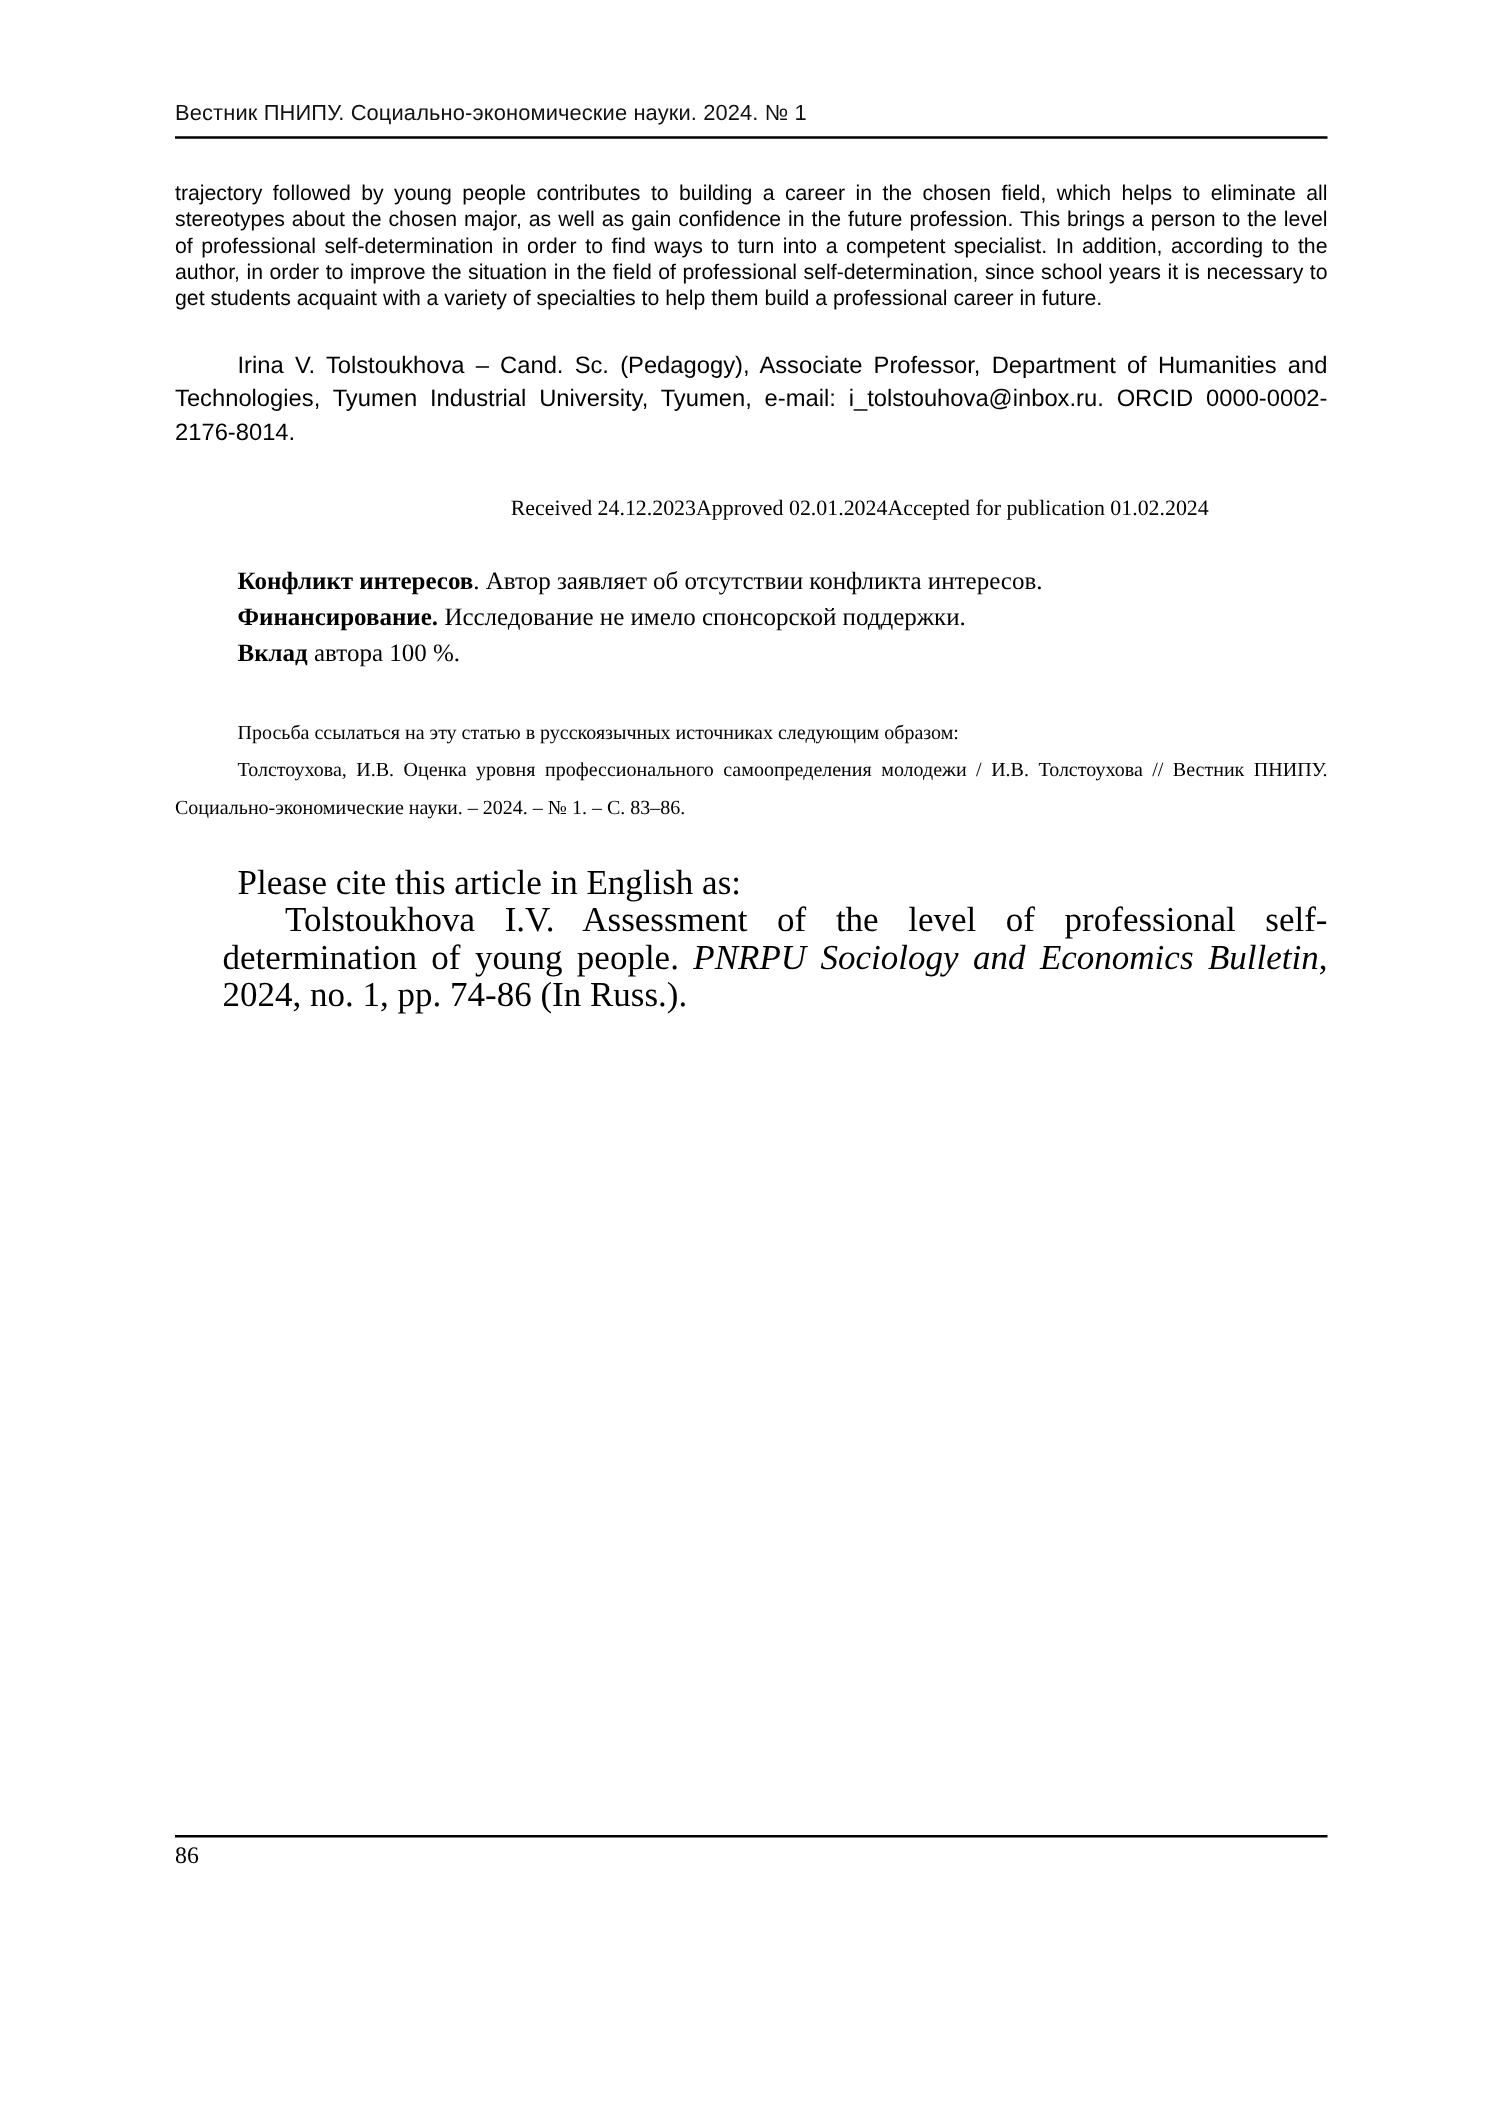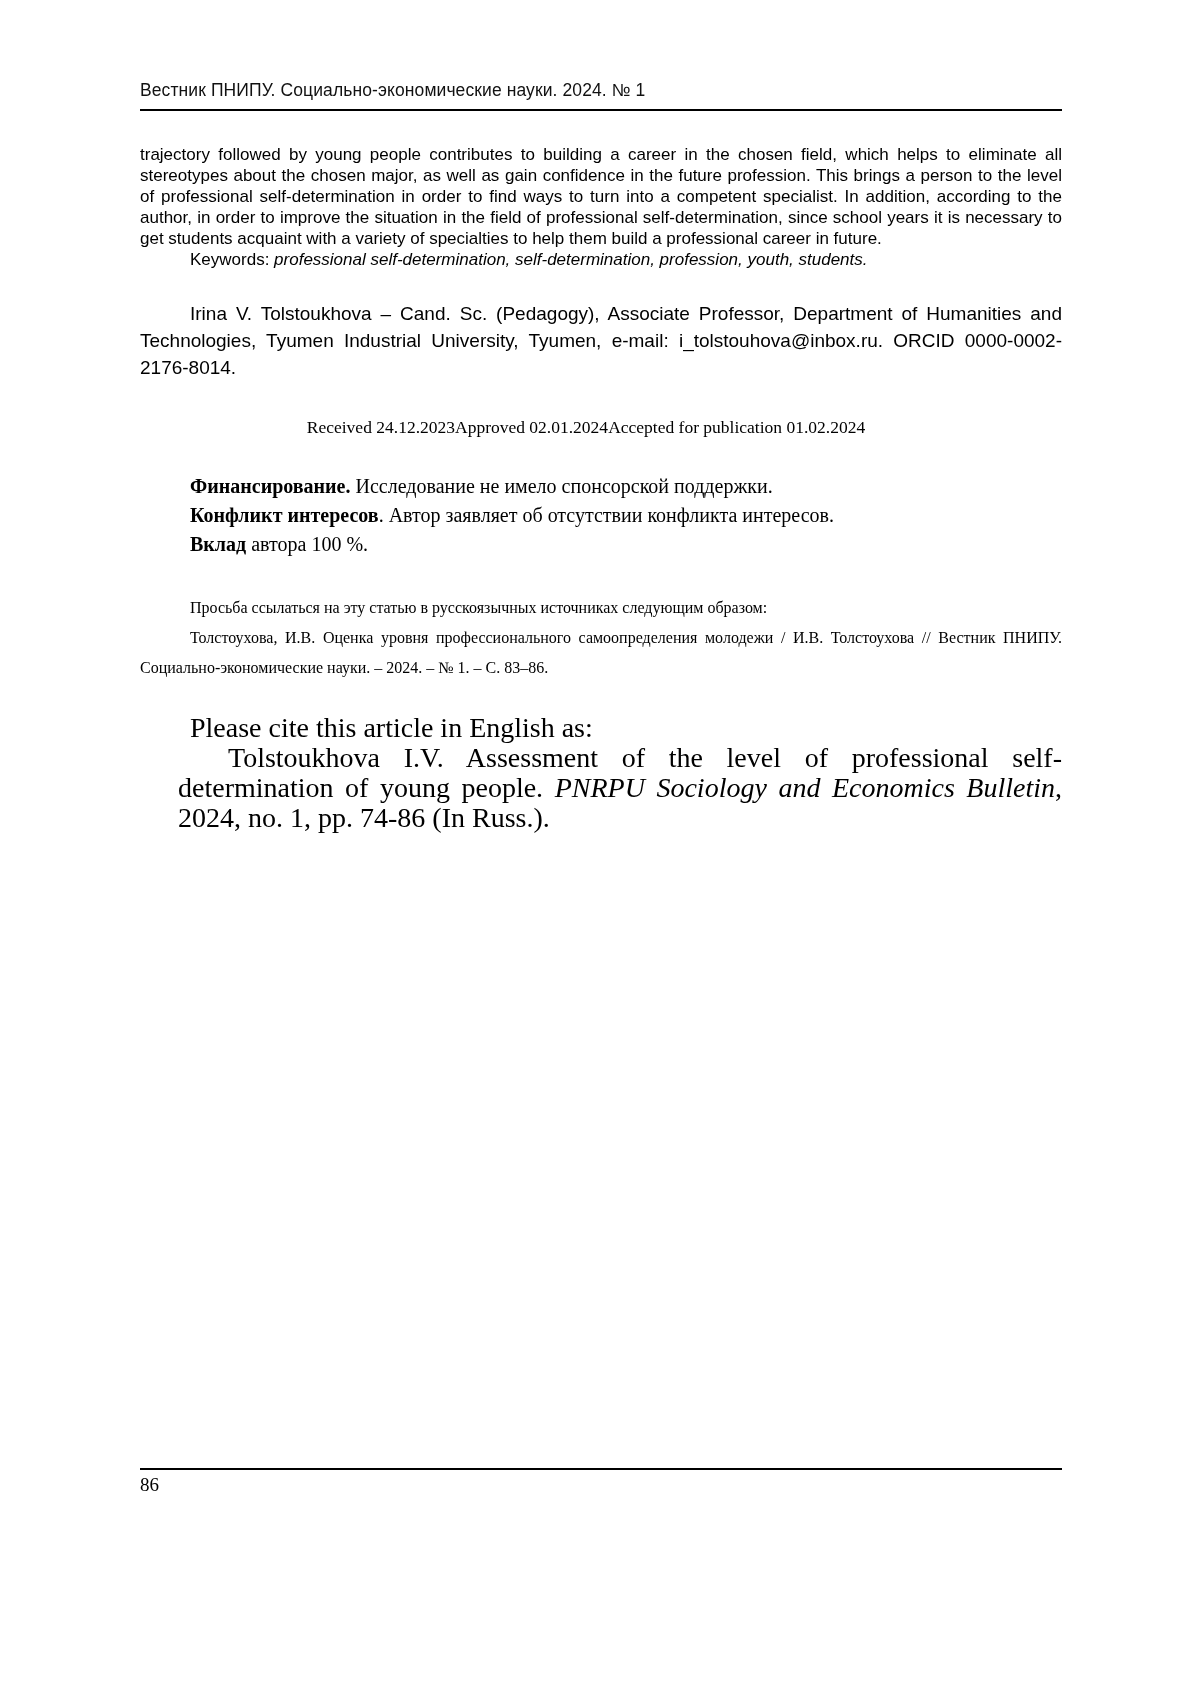--- a/index.html
+++ b/index.html
@@ -46,21 +46,21 @@
     margin-top:30px;
     font-family:"Liberation Sans", sans-serif;
     font-size:19px; line-height:27px;
     text-align:justify;
     text-indent:50px;
   }
   .author-info .author-name { font-weight:normal; }
   .dates-row {
     margin:36px 95px 0 65px;
     display:flex;
-    justify-content:center;
+    justify-content:flex-end;
     font-size:17.5px;
   }
   .funding-block {
     margin-top:34px;
     font-size:20px; line-height:29px;
   }
   .funding-block p { text-indent:50px; }
   .funding-block .flabel { font-weight:bold; }
   .cite-ru {
     margin-top:34px;
@@ -91,33 +91,32 @@
 
   <header class="running-head">
     <div class="running-title">Вестник ПНИПУ. Социально-экономические науки. 2024. № 1</div>
     <div class="head-rule"></div>
   </header>
 
   <main class="content">
 
     <p class="abstract">trajectory followed by young people contributes to building a career in the chosen field, which helps to eliminate all stereotypes about the chosen major, as well as gain confidence in the future profession. This brings a person to the level of professional self-determination in order to find ways to turn into a competent specialist. In addition, according to the author, in order to improve the situation in the field of professional self-determination, since school years it is necessary to get students acquaint with a variety of specialties to help them build a professional career in future.</p>
 
-    <p class="keywords"><span>Keywords: </span><span class="italic">professional self-determination, self-determination, profession, youth, students.</span></p>
 
     <p class="author-info"><span class="author-name">Irina V. Tolstoukhova</span><span> – Cand. Sc. (Pedagogy), Associate Professor, Department of Humanities and Technologies, Tyumen Industrial University, Tyumen, e-mail: i_tolstouhova@inbox.ru. ORCID 0000-0002-2176-8014.</span></p>
 
     <div class="dates-row">
       <span>Received 24.12.2023</span>
       <span>Approved 02.01.2024</span>
       <span>Accepted for publication 01.02.2024</span>
     </div>
 
     <div class="funding-block">
+      <p><span class="flabel">Конфликт интересов</span><span>. Автор заявляет об отсутствии конфликта интересов.</span></p>
       <p><span class="flabel">Финансирование.</span><span> Исследование не имело спонсорской поддержки.</span></p>
-      <p><span class="flabel">Конфликт интересов</span><span>. Автор заявляет об отсутствии конфликта интересов.</span></p>
       <p><span class="flabel">Вклад</span><span> автора 100 %.</span></p>
     </div>
 
     <div class="cite-ru">
       <p class="cite-intro">Просьба ссылаться на эту статью в русскоязычных источниках следующим образом:</p>
       <p class="cite-body">Толстоухова, И.В. Оценка уровня профессионального самоопределения молодежи / И.В. Толстоухова // Вестник ПНИПУ. Социально-экономические науки. – 2024. – № 1. – С. 83–86.</p>
     </div>
 
     <div class="cite-en">
       <p class="cite-intro">Please cite this article in English as:</p>

